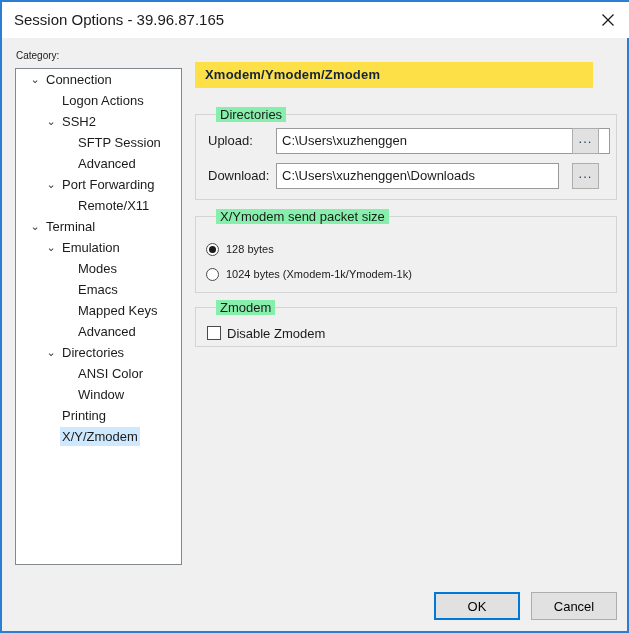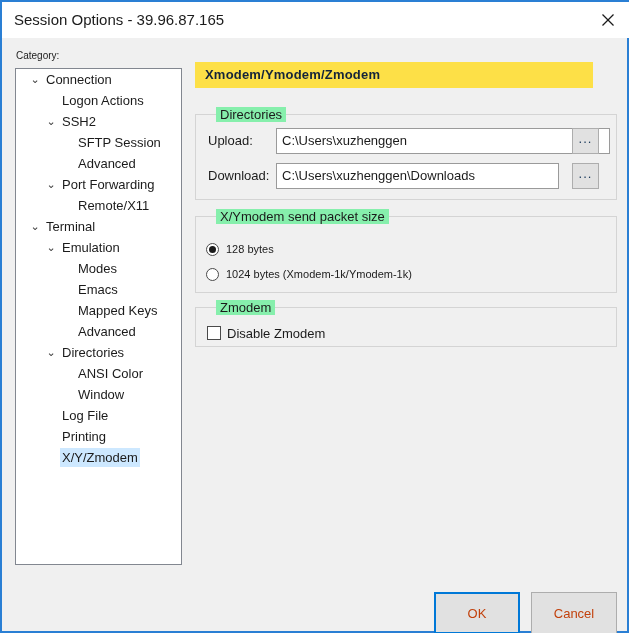--- a/index.html
+++ b/index.html
@@ -250,30 +250,30 @@
     background: #ffffff;
     box-sizing: border-box;
     margin-right: 6px;
     flex: none;
   }
   #check-row .clabel { font-size: 13px; line-height: 15px; }
 
   
   .dlg-btn {
     position: absolute;
-    height: 42px;
+    height: 28px;
     display: flex;
     align-items: center;
     justify-content: center;
     font-size: 13px;
     box-sizing: border-box;
     background: #e1e1e1;
     border: 1px solid #adadad;
     cursor: pointer;
-    color: #c2410c;
+    color: #000000;
   }
   #btn-ok {
     left: 432px; top: 592px; width: 86px;
     border: 2px solid #0078d7;
   }
   #btn-cancel {
     left: 529px; top: 592px; width: 86px;
   }
 </style>
 </head>
@@ -342,23 +342,20 @@
         <span class="chev">⌄</span>
         <span class="lbl">Directories</span>
       </div>
       <div class="tree-row lvl2">
         <span class="lbl">ANSI Color</span>
       </div>
       <div class="tree-row lvl2">
         <span class="lbl">Window</span>
       </div>
       <div class="tree-row lvl1">
-        <span class="lbl">Log File</span>
-      </div>
-      <div class="tree-row lvl1">
         <span class="lbl">Printing</span>
       </div>
       <div class="tree-row lvl1 selected">
         <span class="lbl">X/Y/Zmodem</span>
       </div>
     </div>
 
   <div id="panel-header">
     <span>Xmodem/Ymodem/Zmodem</span>
   </div>

